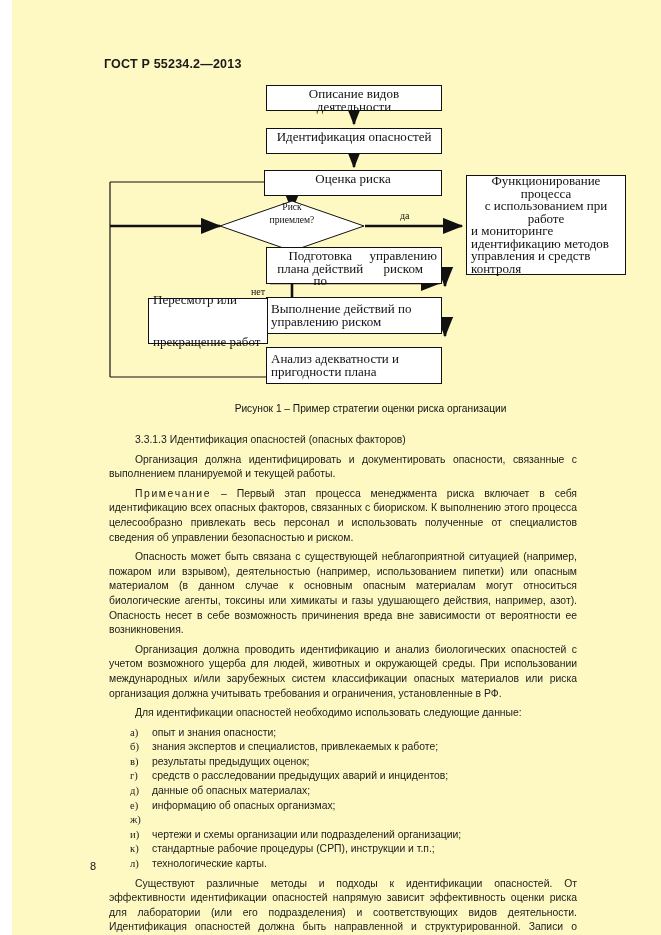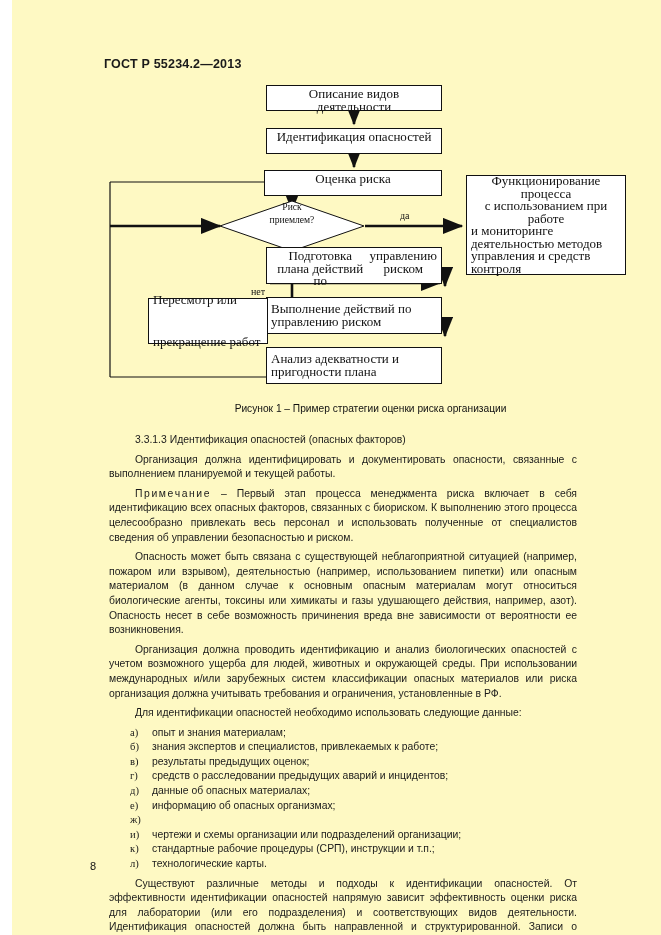--- a/index.html
+++ b/index.html
@@ -222,21 +222,21 @@
     </div>
 
     <div class="edge-label" style="left:300px; top:130px;">да</div>
 
     <div class="edge-label" style="left:151px; top:206px;">нет</div>
 
     <div class="fbox" style="left:366px; top:95px; width:160px; height:100px; flex-direction:column; justify-content:center;">
       <span>Функционирование процесса</span>
       <span>с использованием при работе</span>
       <span>и мониторинге</span>
-      <span>деятельностью методов</span>
+      <span>идентификацию методов</span>
       <span>управления и средств</span>
       <span>контроля</span>
     </div>
 
     <div class="fbox" style="left:166px; top:167px; width:176px; height:37px; justify-content:center;">
       <span>Подготовка плана действий по</span>
       <span>управлению риском</span>
     </div>
 
     <div class="fbox" style="left:166px; top:217px; width:176px; height:37px; flex-direction:column; justify-content:center;">
@@ -269,21 +269,21 @@
 
     <p class="t indent">Опасность может быть связана с существующей неблагоприятной ситуацией (например, пожаром или взрывом), деятельностью (например, использованием пипетки) или опасным материалом (в данном случае к основным опасным материалам могут относиться биологические агенты, токсины или химикаты и газы удушающего действия, например, азот). Опасность несет в себе возможность причинения вреда вне зависимости от вероятности ее возникновения.</p>
 
     <p class="t indent">Организация должна проводить идентификацию и анализ биологических опасностей с учетом возможного ущерба для людей, животных и окружающей среды. При использовании международных и/или зарубежных систем классификации опасных материалов или риска организация должна учитывать требования и ограничения, установленные в РФ.</p>
 
     <p class="t indent">Для идентификации опасностей необходимо использовать следующие данные:</p>
 
     <ul class="alpha">
       <li>
         <span class="mk">а)</span>
-        <span class="tx">опыт и знания материалам;</span>
+        <span class="tx">опыт и знания опасности;</span>
       </li>
       <li>
         <span class="mk">б)</span>
         <span class="tx">знания экспертов и специалистов, привлекаемых к работе;</span>
       </li>
       <li>
         <span class="mk">в)</span>
         <span class="tx">результаты предыдущих оценок;</span>
       </li>
       <li>

